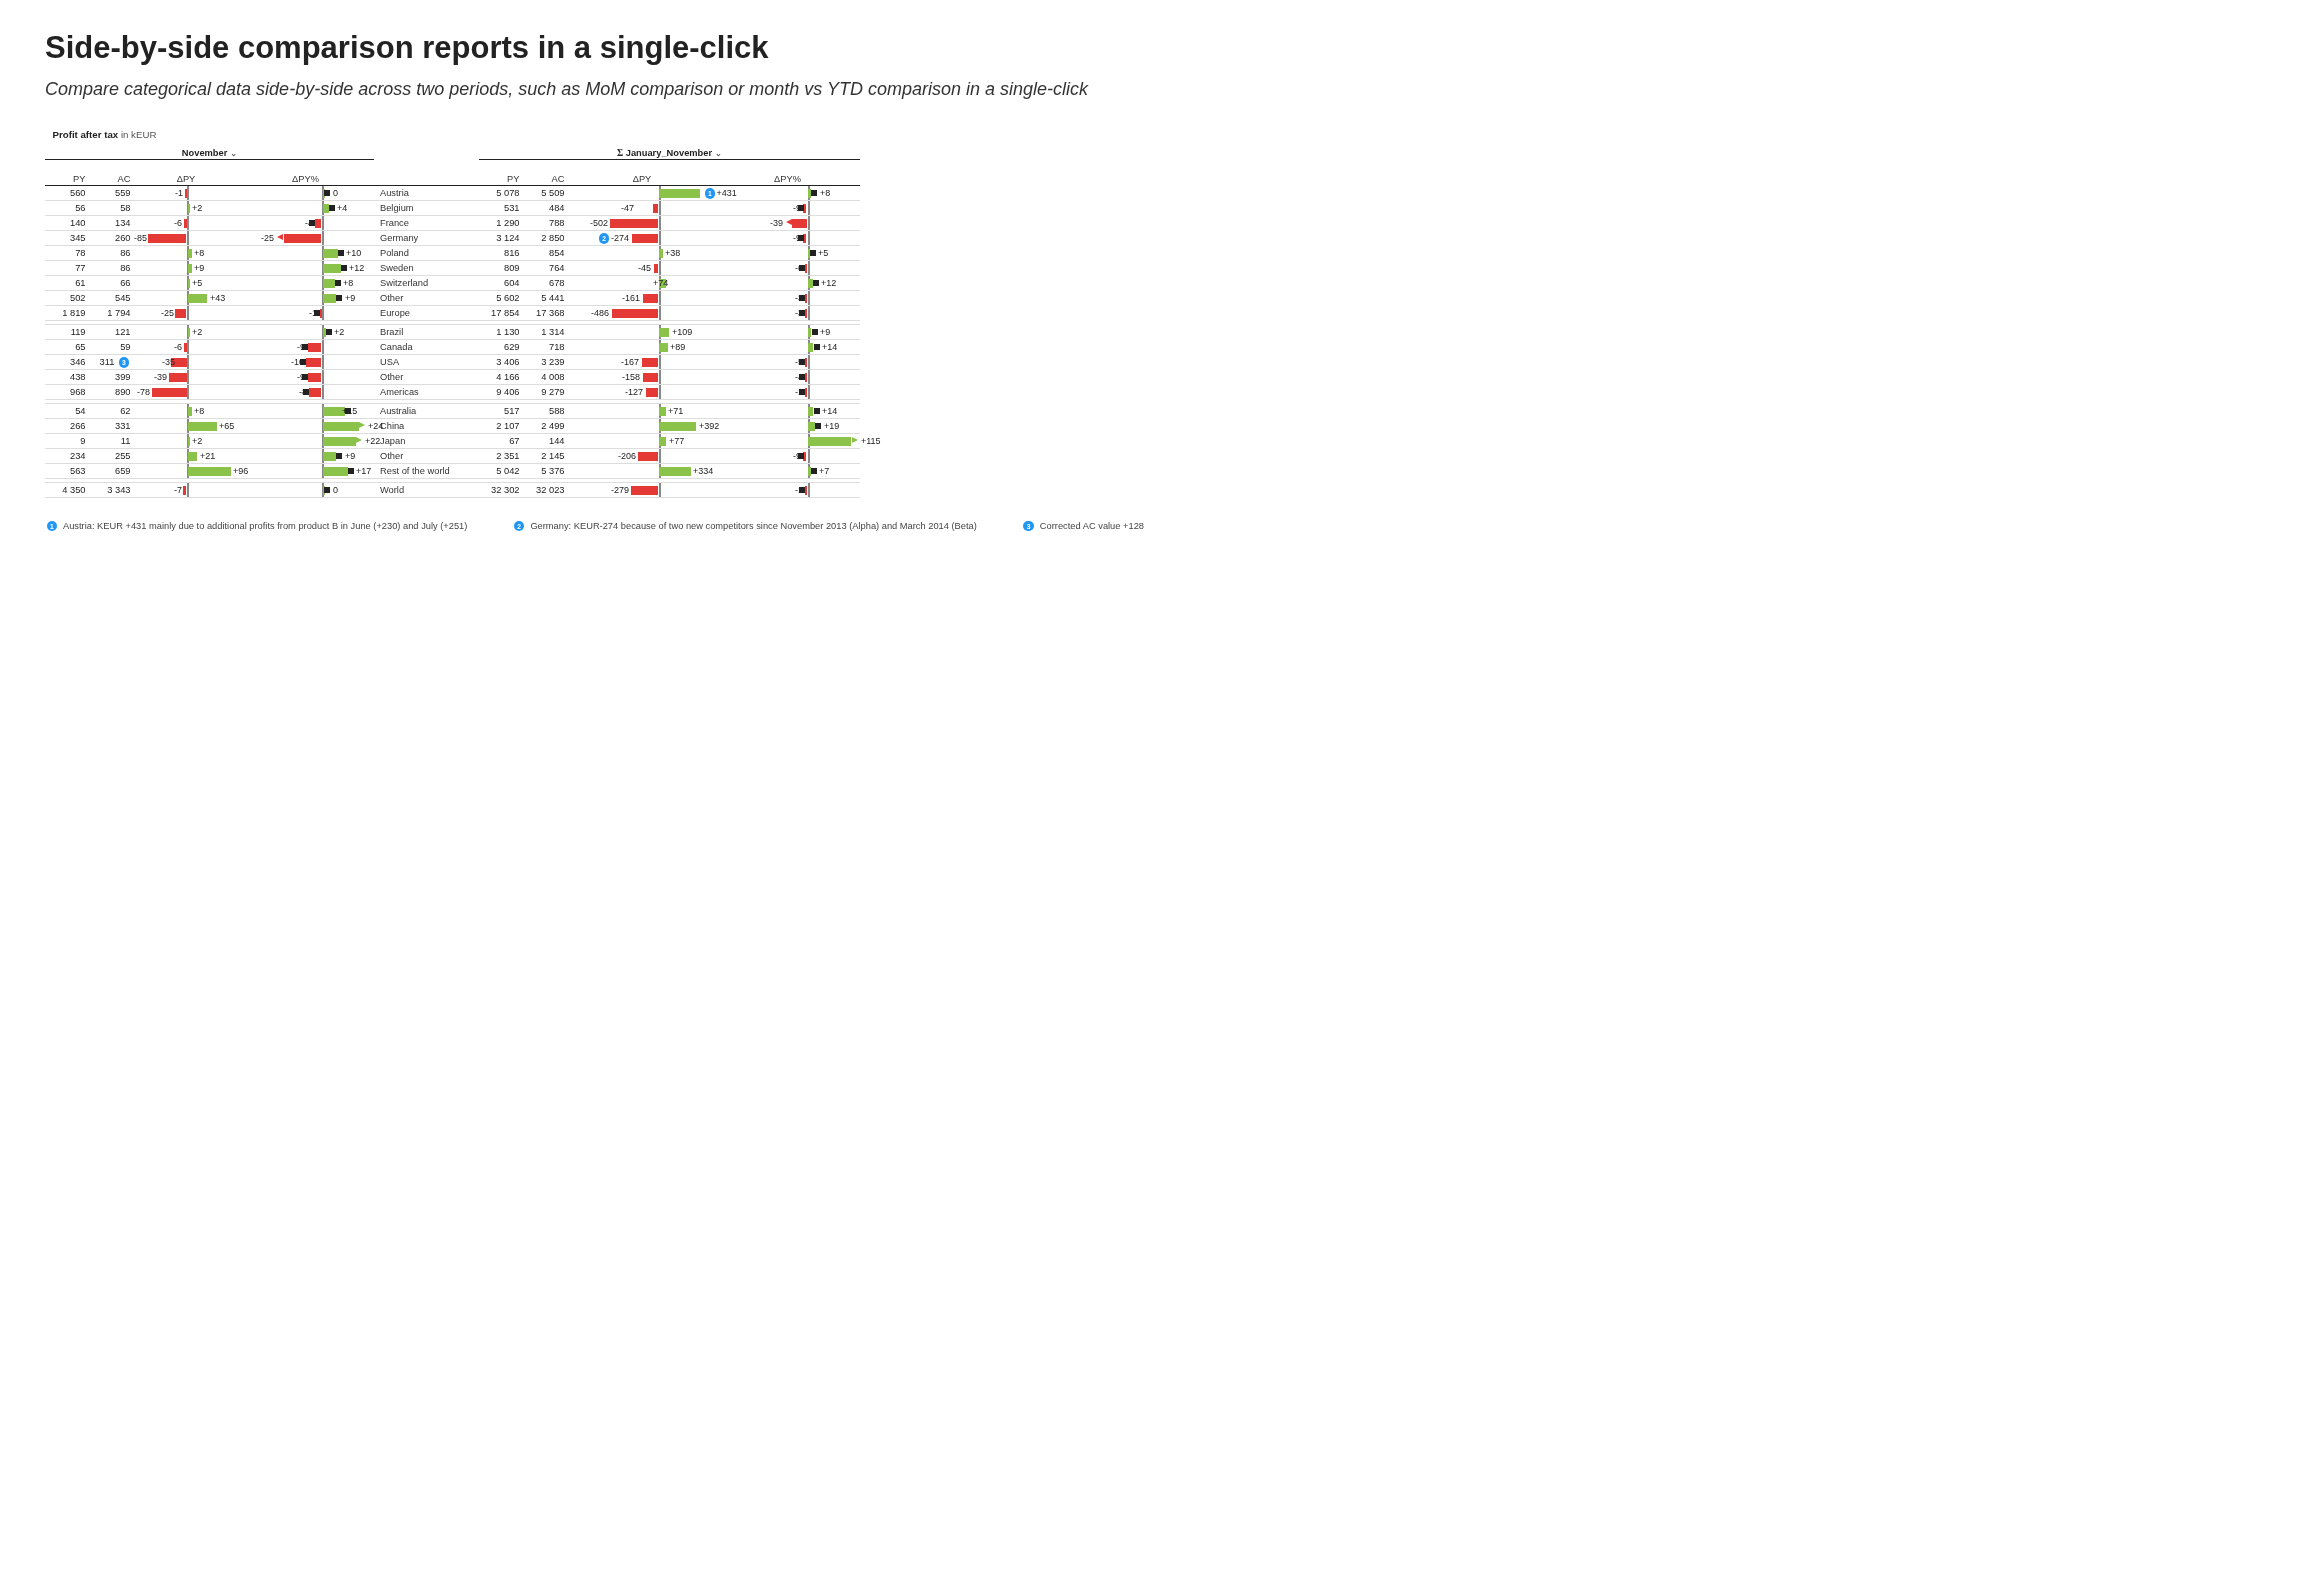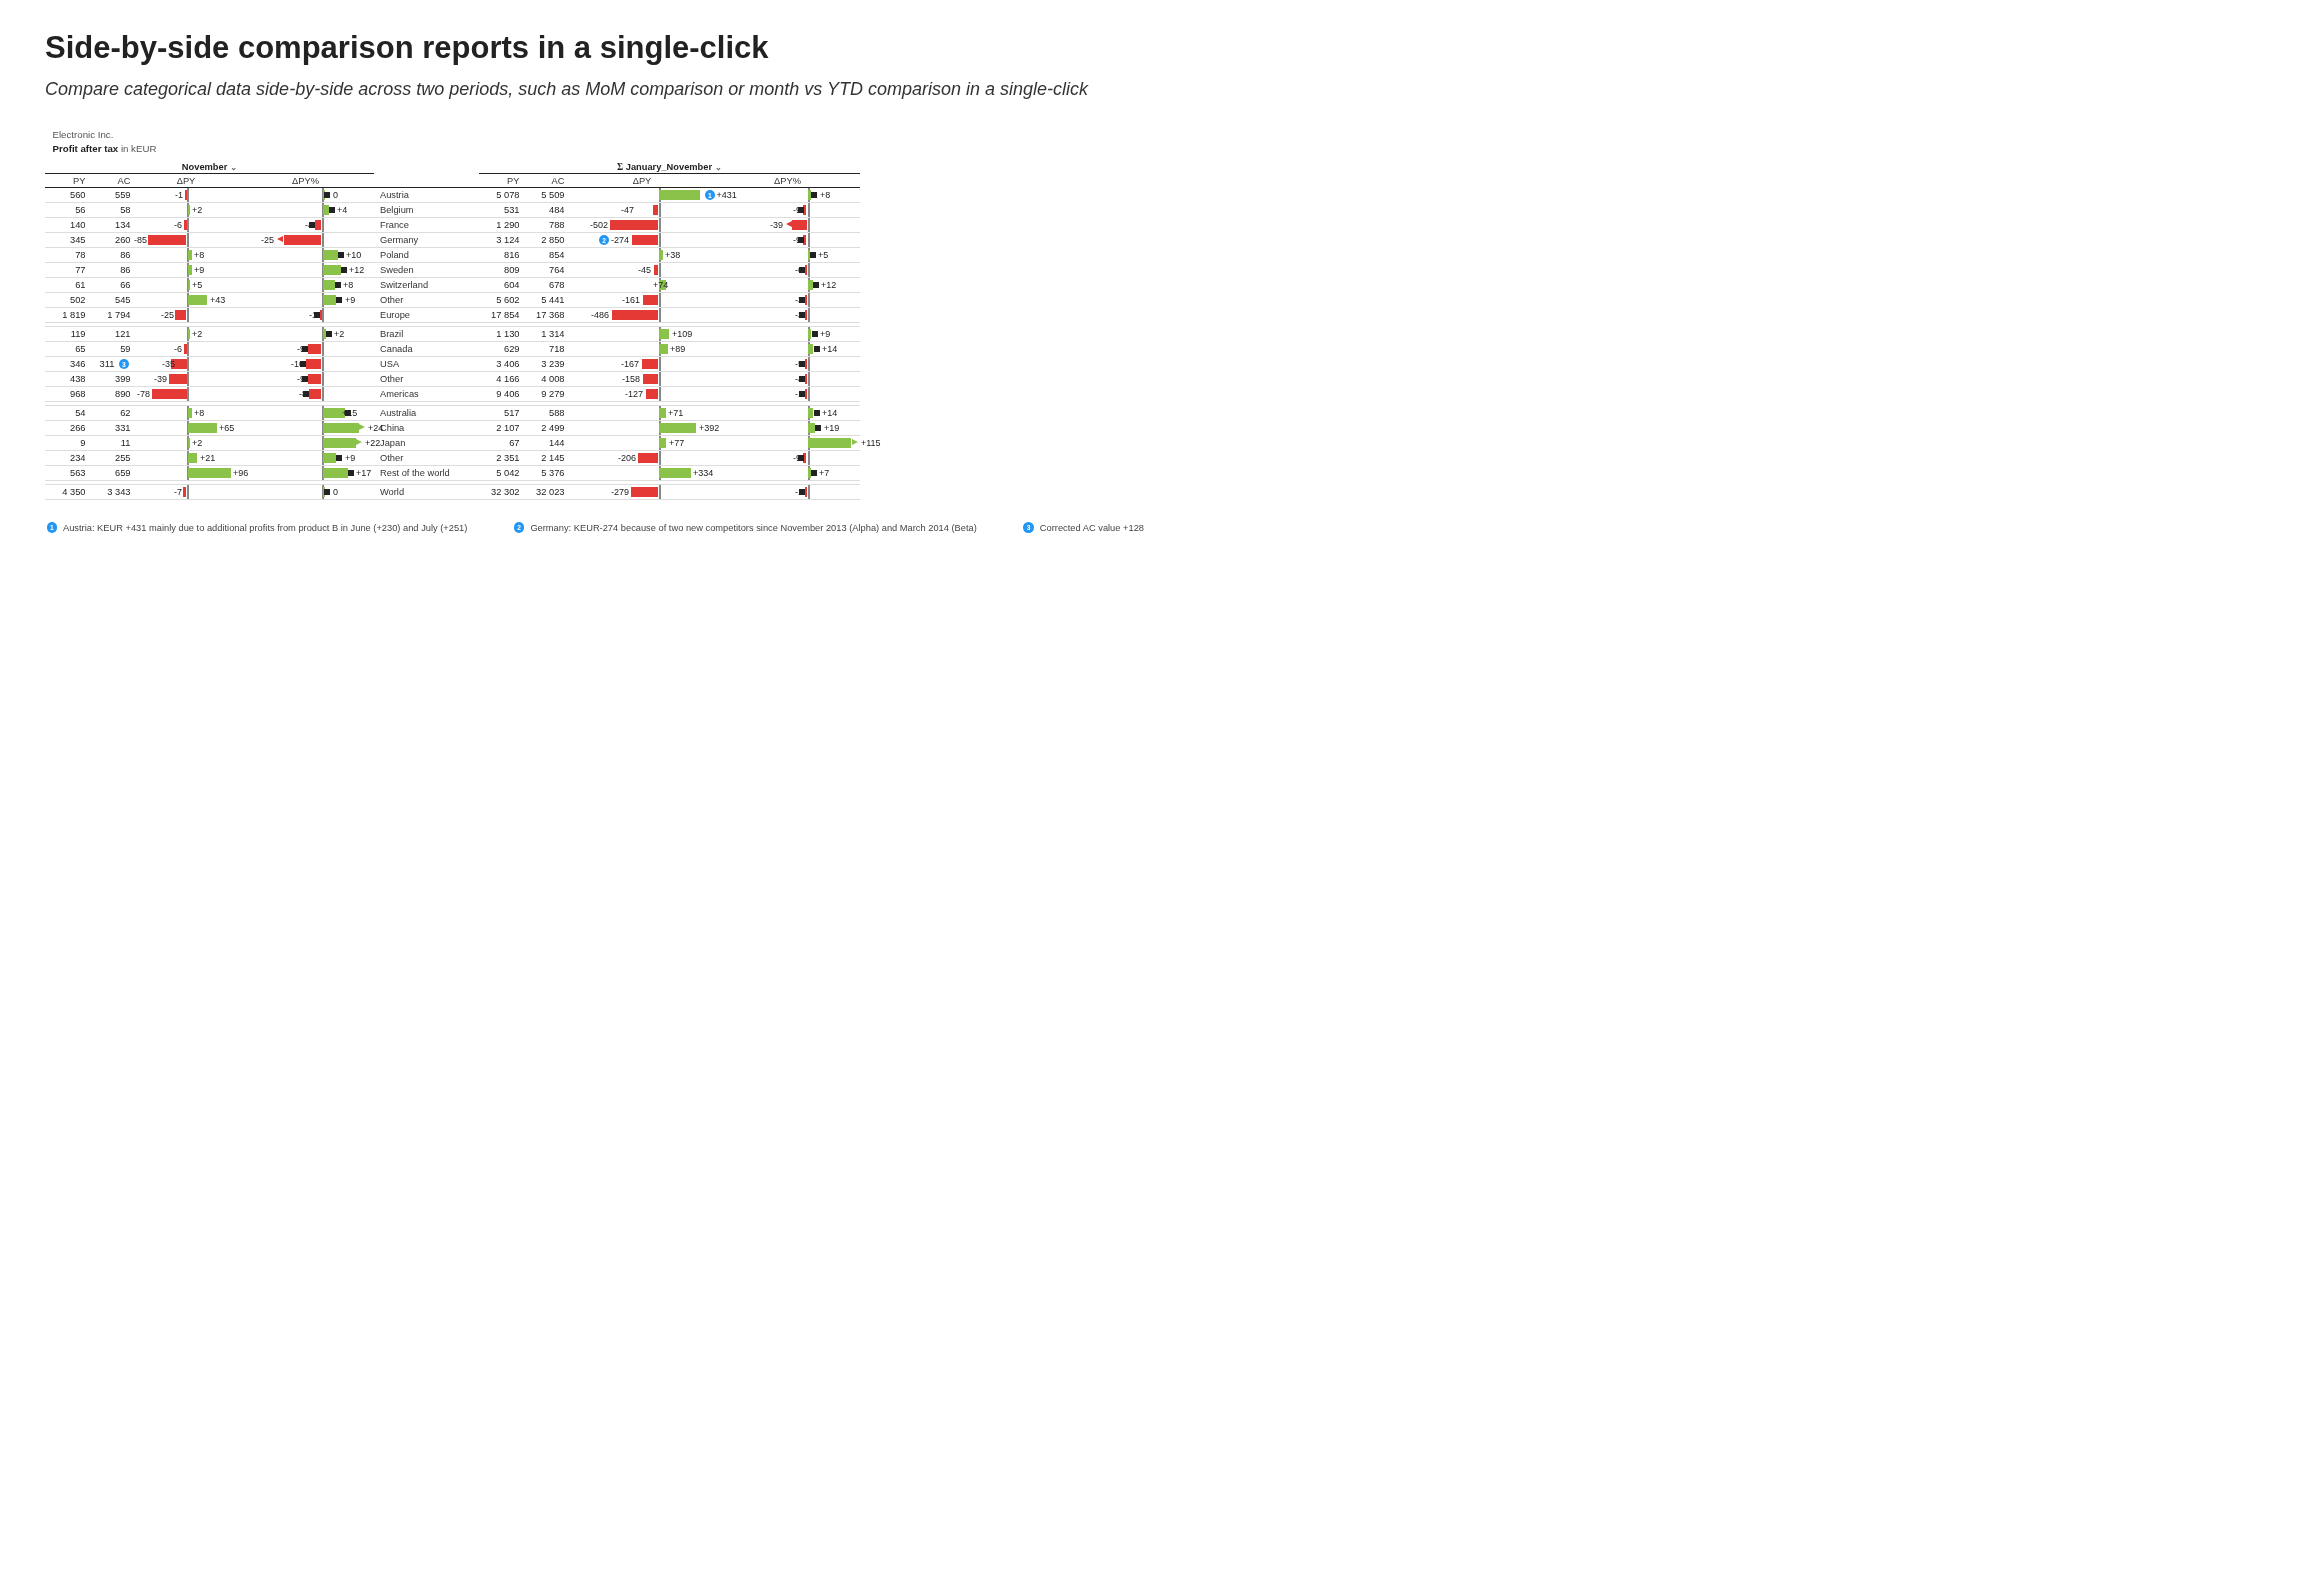--- a/index.html
+++ b/index.html
@@ -37,21 +37,21 @@
 
     .grid {
       display: grid;
       grid-template-columns: 45px 45px 105px 134px 105px 45px 45px 149px 142px;
       font-size: 9.3px;
     }
     .period-header-row {
       display: grid;
       grid-template-columns: 45px 45px 105px 134px 105px 45px 45px 149px 142px;
       font-size: 9.3px;
-      margin-bottom: 0;
+      margin-bottom: 12px;
     }
     .period-header-row .ph-left {
       grid-column: 1 / 5;
       text-align: center;
       font-weight: 700;
       border-bottom: 0.7px solid #222;
       padding-bottom: 1.5px;
     }
     .period-header-row .ph-right {
       grid-column: 6 / 10;
@@ -154,21 +154,20 @@
     .footnote { display:flex; align-items:center; gap:4.5px; }
     .sigma { font-family: serif; }
   </style>
 </head>
 <body>
 
 <h1 class="page-title">Side-by-side comparison reports in a single-click</h1>
 <p class="page-subtitle">Compare categorical data side-by-side across two periods, such as MoM comparison or month vs YTD comparison in a single-click</p>
 
 <div class="report-header">
-  <div class="company">Electronic Inc.</div>
   <div>
     <span class="measure">Profit after tax</span>
     <span class="unit">in kEUR</span>
   </div>
 </div>
 
 <div class="period-header-row">
   <div class="ph-left">
     <span>November</span><span class="chevron">⌄</span>
   </div>

